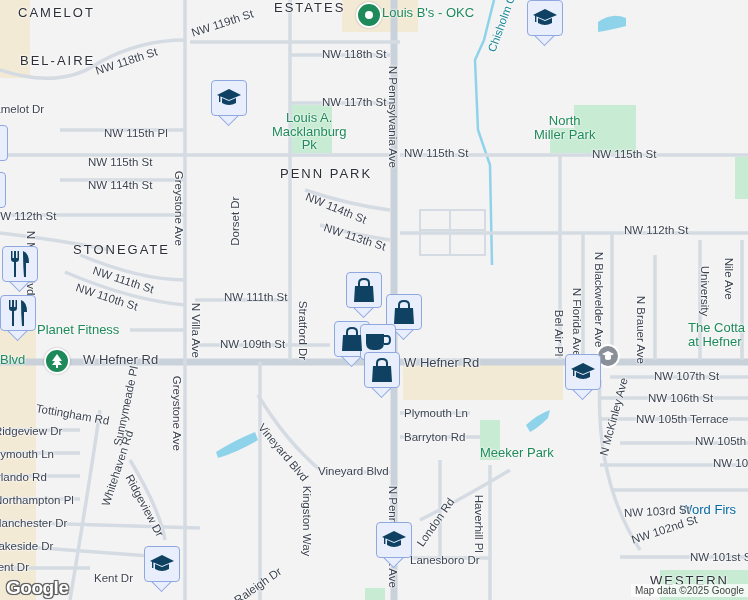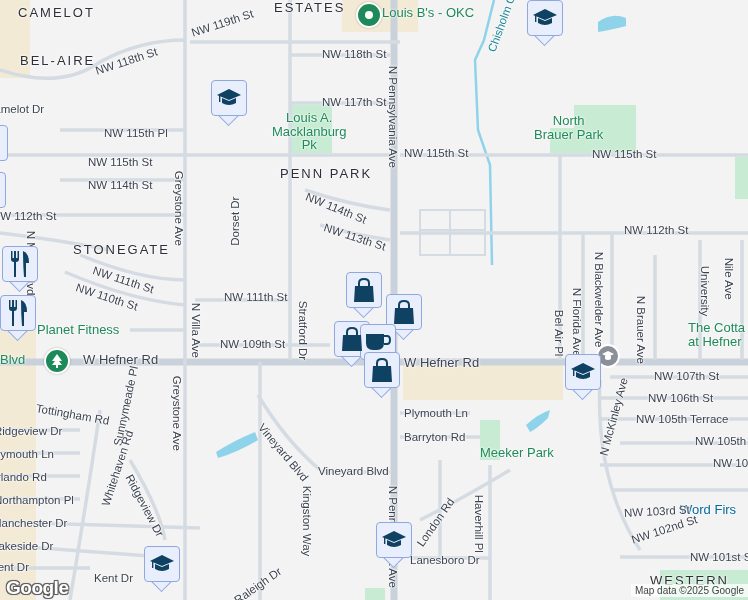--- a/index.html
+++ b/index.html
@@ -116,21 +116,21 @@
   <div class="hood" style="left:73px;top:243px;">STONEGATE</div>
   <div class="hood" style="left:650px;top:574px;">WESTERN</div>
 
   <div class="park" style="left:272px;top:111px;">
     <div>Louis A.</div>
     <div>Macklanburg</div>
     <div>Pk</div>
   </div>
   <div class="park" style="left:534px;top:114px;">
     <div>North</div>
-    <div>Brauer Park</div>
+    <div>Miller Park</div>
   </div>
   <div class="park" style="left:480px;top:446px;">Meeker Park</div>
   <div class="park" style="left:688px;top:321px;text-align:left;">
     <div>The Cotta</div>
     <div>at Hefner</div>
   </div>
   <div class="poi-text" style="left:37px;top:322px;">Planet Fitness</div>
   <div class="poi-text" style="left:0px;top:352px;">Blvd</div>
   <div class="green-dot" style="left:44px;top:348px;">
     <svg width="12" height="14" viewBox="0 0 12 14">

